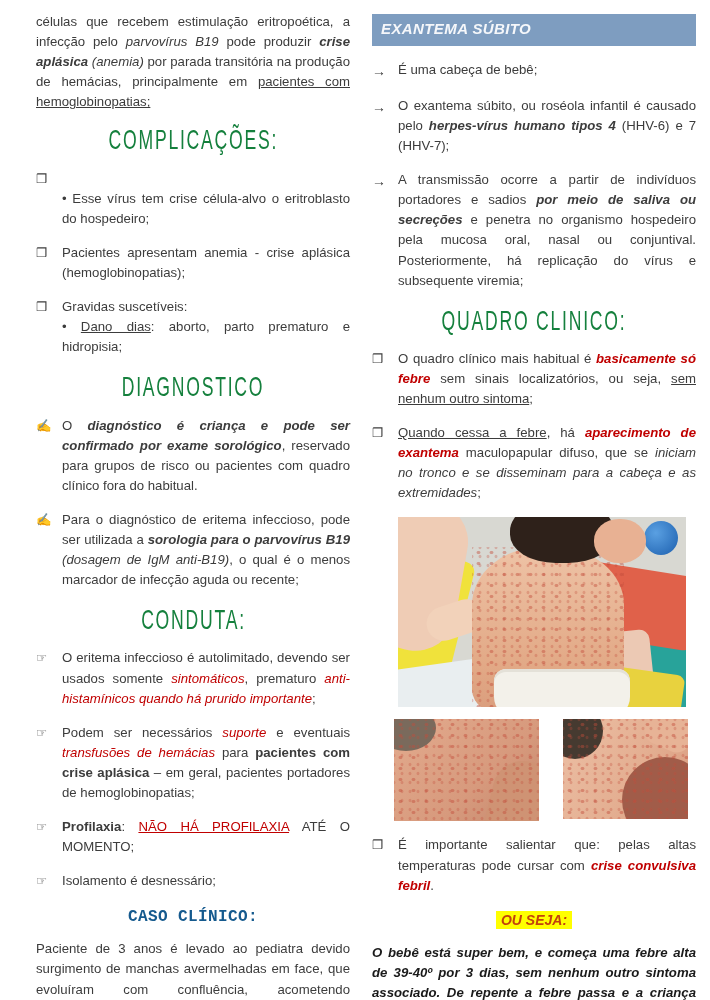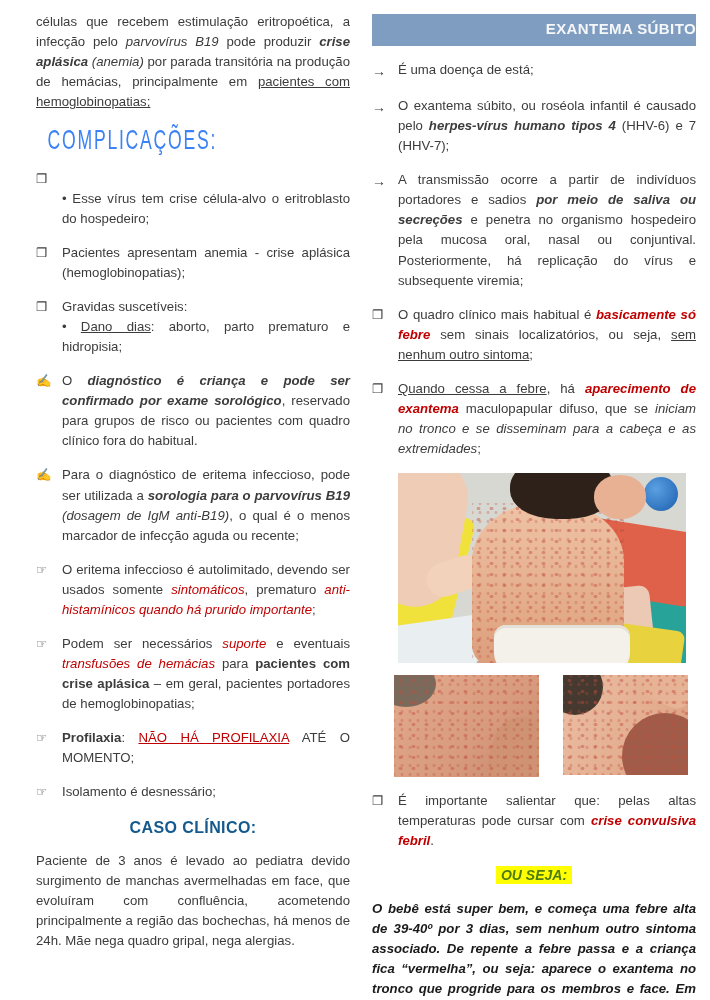--- a/index.html
+++ b/index.html
@@ -12,45 +12,45 @@
   .col{box-sizing:border-box;}
   .col-left{width:314px;flex:0 0 314px;}
   .col-right{width:324px;flex:0 0 324px;}
   .para{margin:0 0 12px;text-align:justify;}
   
   .b{font-weight:700;}
   .i{font-style:italic;}
   .r{color:#c00000;}
   .u{text-decoration:underline;}
   
-  .hand-heading{margin:8px 0 14px;font-weight:400;color:#3b82f6;}
+  .hand-heading{text-align:center;margin:8px 0 14px;font-weight:400;color:#15803d;}
   .hand-heading .hh{
     display:inline-block;font-size:20px;letter-spacing:2px;
     transform:scaleX(.88) scaleY(1.38);transform-origin:center;
     font-family:"Liberation Sans",sans-serif;
   }
   .case-heading{
     text-align:center;color:#155a8e;font-weight:800;font-size:16px;
-    letter-spacing:.4px;margin:10px 0 10px;
+    letter-spacing:.4px;margin:10px 0 10px;font-family:Liberation Mono, monospace;
   }
   
   .li{display:flex;gap:9px;margin:0 0 14px;}
   .li .ico{flex:0 0 17px;text-align:left;font-size:12.5px;color:#3c3c3c;padding-top:1px;}
   .li .ico.arrow{font-size:14px;}
   .li .txt{flex:1;text-align:justify;}
   
   .banner{
-    background:#7e9dc0;color:#f5f7fa;text-align:right;
-    font-weight:700;font-size:15px;letter-spacing:.4px;
-    padding:4px 0 5px;margin:2px 0 14px;
+    background:#7e9dc0;color:#f5f7fa;text-align:left;
+    font-style:italic;font-weight:700;font-size:15px;letter-spacing:.4px;
+    padding:4px 9px 5px;margin:2px 0 14px;
   }
   
   .ou-seja{text-align:center;margin:10px 0 12px;}
   .ou-seja .hl-chip{
-    background:#ffff00;color:#4d7c0f;font-weight:800;font-style:italic;
+    background:#ffff00;color:#c2410c;font-weight:800;font-style:italic;
     font-size:14px;padding:1px 5px;
   }
   .final-para{margin:0;text-align:justify;font-weight:700;font-style:italic;color:#1a1a1a;}
   
   .photo{position:relative;overflow:hidden;background:#d8d8d2;}
   .photo-lg{width:288px;height:190px;margin:2px 0 12px 26px;}
   .mat-yellow{position:absolute;left:-14px;top:36px;width:78px;height:128px;background:#f0e23b;transform:rotate(14deg);border-radius:10px;}
   .mat-white{position:absolute;left:-6px;bottom:-26px;width:110px;height:70px;background:#e9eef0;transform:rotate(-8deg);border-radius:10px;}
   .mat-teal{position:absolute;right:-26px;bottom:-34px;width:150px;height:120px;background:#28a39a;transform:rotate(-14deg);border-radius:14px;}
   .mat-red{position:absolute;right:-12px;top:52px;width:118px;height:74px;background:#e0614a;transform:rotate(9deg);border-radius:10px;}
@@ -100,30 +100,32 @@
     </div>
     <div class="li">
       <span class="ico">❒</span>
       <span class="txt"><span>Pacientes apresentam anemia - crise aplásica (hemoglobinopatias);</span></span>
     </div>
     <div class="li">
       <span class="ico">❒</span>
       <span class="txt"><span>Gravidas suscetíveis:</span><br><span>• </span><span class="u">Dano dias</span><span>: aborto, parto prematuro e hidropisia;</span></span>
     </div>
 
+    <h2 class="hand-heading"><span class="hh">DIAGNOSTICO</span></h2>
 
     <div class="li">
       <span class="ico">✍</span>
       <span class="txt"><span>O </span><span class="b i">diagnóstico é criança e pode ser confirmado por exame sorológico</span><span>, reservado para grupos de risco ou pacientes com quadro clínico fora do habitual.</span></span>
     </div>
     <div class="li">
       <span class="ico">✍</span>
       <span class="txt"><span>Para o diagnóstico de eritema infeccioso, pode ser utilizada a </span><span class="b i">sorologia para o parvovírus B19</span><span> </span><span class="i">(dosagem de IgM anti-B19)</span><span>, o qual é o menos marcador de infecção aguda ou recente;</span></span>
     </div>
 
+    <h2 class="hand-heading"><span class="hh">CONDUTA:</span></h2>
 
     <div class="li">
       <span class="ico">☞</span>
       <span class="txt"><span>O eritema infeccioso é autolimitado, devendo ser usados somente </span><span class="i r">sintomáticos</span><span>, prematuro </span><span class="i r">anti-histamínicos quando há prurido importante</span><span>;</span></span>
     </div>
     <div class="li">
       <span class="ico">☞</span>
       <span class="txt"><span>Podem ser necessários </span><span class="i r">suporte</span><span> e eventuais </span><span class="i r">transfusões de hemácias</span><span> para </span><span class="b">pacientes com crise aplásica</span><span> – em geral, pacientes portadores de hemoglobinopatias;</span></span>
     </div>
     <div class="li">
@@ -140,31 +142,32 @@
     <p class="para"><span>Paciente de 3 anos é levado ao pediatra devido surgimento de manchas avermelhadas em face, que evoluíram com confluência, acometendo principalmente a região das bochechas, há menos de 24h. Mãe nega quadro gripal, nega alergias. </span><span> </span></p>
 
   </div>
 
   <div class="col col-right">
 
     <div class="banner">EXANTEMA SÚBITO</div>
 
     <div class="li">
       <span class="ico arrow">→</span>
-      <span class="txt"><span>É uma doença de está;</span></span>
+      <span class="txt"><span>É uma cabeça de bebê;</span></span>
     </div>
     <div class="li">
       <span class="ico arrow">→</span>
       <span class="txt"><span>O exantema súbito, ou roséola infantil é causado pelo </span><span class="b i">herpes-vírus humano tipos 4</span><span> (HHV-6) e 7 (HHV-7);</span></span>
     </div>
     <div class="li">
       <span class="ico arrow">→</span>
       <span class="txt"><span>A transmissão ocorre a partir de indivíduos portadores e sadios </span><span class="b i">por meio de saliva ou secreções</span><span> e penetra no organismo hospedeiro pela mucosa oral, nasal ou conjuntival. Posteriormente, há replicação do vírus e subsequente viremia;</span></span>
     </div>
 
+    <h2 class="hand-heading"><span class="hh">QUADRO CLINICO:</span></h2>
 
     <div class="li">
       <span class="ico">❒</span>
       <span class="txt"><span>O quadro clínico mais habitual é </span><span class="b i r">basicamente só febre</span><span> sem sinais localizatórios, ou seja, </span><span class="u">sem nenhum outro sintoma</span><span>;</span></span>
     </div>
     <div class="li">
       <span class="ico">❒</span>
       <span class="txt"><span class="u">Quando cessa a febre</span><span>, há </span><span class="b i r">aparecimento de exantema</span><span> maculopapular difuso, que se </span><span class="i">iniciam no tronco e se disseminam para a cabeça e as extremidades</span><span>;</span></span>
     </div>
 

